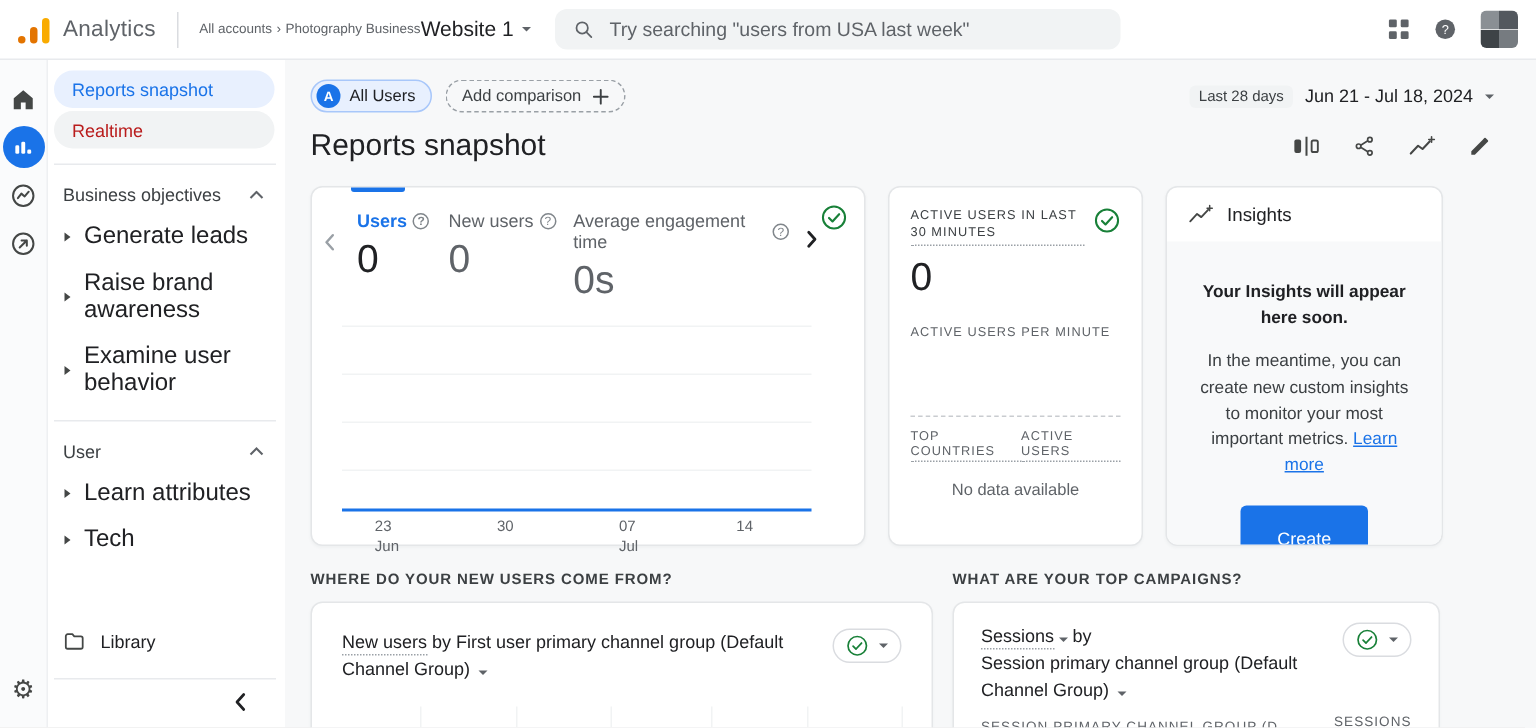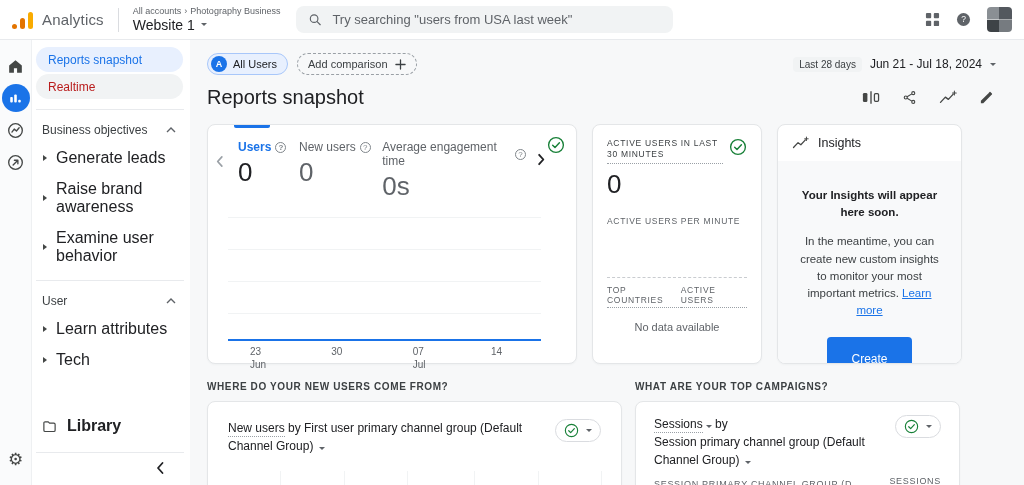--- a/index.html
+++ b/index.html
@@ -8,21 +8,21 @@
   .page { width:1024px; height:485px; background:#fff; overflow:hidden; display:flex; flex-direction:column; position:relative; }
 
   
   .topbar { flex:0 0 40px; display:flex; align-items:center; background:#fff; border-bottom:1px solid #e8eaed; padding:0 12px; }
   .ga-logo { width:21px; height:20px; position:relative; flex:0 0 auto; }
   .ga-logo .dot { position:absolute; left:0; bottom:1px; width:5px; height:5px; border-radius:50%; background:#e37400; }
   .ga-logo .bar-mid { position:absolute; left:8px; bottom:1px; width:5px; height:11px; border-radius:2.5px; background:#e37400; }
   .ga-logo .bar-tall { position:absolute; right:0; bottom:1px; width:5px; height:17px; border-radius:2.5px; background:#f9ab00; }
   .brand { font-size:15px; color:#5f6368; margin-left:9px; letter-spacing:.2px; }
   .topbar-divider { width:1px; height:24px; background:#dadce0; margin:0 14px; }
-  .crumb-block { display:flex; flex-direction:column; justify-content:center; line-height:1.15; }
+  .crumb-block { display:flex; justify-content:center; line-height:1.15; }
   .crumb-top { font-size:9px; color:#5f6368; display:flex; gap:3px; align-items:center; }
   .property-row { display:flex; align-items:center; gap:6px; }
   .property-name { font-size:14px; color:#202124; }
   .caret { width:0; height:0; border-left:4px solid transparent; border-right:4px solid transparent; border-top:4px solid #5f6368; display:inline-block; }
   .caret.sm { border-left-width:3px; border-right-width:3px; border-top-width:3.5px; }
   .searchbar { margin-left:16px; width:377px; height:27px; background:#f1f3f4; border-radius:8px; display:flex; align-items:center; padding:0 12px; gap:10px; }
   .searchbar input { border:none; outline:none; background:transparent; font-size:13px; color:#3c4043; width:100%; font-family:"Liberation Sans", sans-serif; }
   .searchbar input::placeholder { color:#5f6368; }
   .topbar-right { margin-left:auto; display:flex; align-items:center; gap:15px; }
   .avatar { width:25px; height:25px; border-radius:4px;
@@ -41,21 +41,21 @@
 
   
   .sidebar { flex:0 0 158px; background:#fff; display:flex; flex-direction:column; padding-top:6px; }
   .nav-pill { margin:1px 7px 1px 4px; height:25px; border-radius:13px; display:flex; align-items:center; padding:0 12px; font-size:12px; color:#b91c1c; cursor:pointer; }
   .nav-pill.active { background:#e8f0fe; color:#1a73e8; font-weight:500; }
   .nav-pill.hovered { background:#f1f3f4; }
   .side-divider { border-top:1px solid #e8eaed; margin:9px 6px 8px 4px; }
   .section-head { display:flex; align-items:center; justify-content:space-between; padding:5px 14px 5px 10px; font-size:12px; color:#3c4043; cursor:pointer; }
   .nav-leaf { display:flex; align-items:center; gap:9px; padding:6.5px 8px 6.5px 11px; font-size:16px; color:#202124; cursor:pointer; }
   .tri-right { width:0; height:0; border-left:4.5px solid #444746; border-top:3.5px solid transparent; border-bottom:3.5px solid transparent; flex:0 0 auto; }
-  .library-row { display:flex; align-items:center; gap:10px; padding:8px 10px; font-size:16px; color:#202124; cursor:pointer;font-weight:bold; }
+  .library-row { display:flex; align-items:center; gap:10px; padding:8px 10px; font-size:12px; color:#202124; cursor:pointer; }
   .collapse-row { display:flex; justify-content:flex-end; padding:8px 24px 10px 0; }
 
   
   .main { flex:1; background:#f7f8f9; min-width:0; display:flex; flex-direction:column; }
   .filters-row { display:flex; align-items:center; padding:13px 28px 0 17px; }
   .chip { height:22px; border-radius:12px; display:inline-flex; align-items:center; font-size:11px; cursor:pointer; }
   .chip.all-users { background:#e8f0fe; border:1px solid #a8c7fa; padding:0 10px 0 3px; gap:6px; color:#202124; font-weight:500; }
   .chip-badge { width:16px; height:16px; border-radius:50%; background:#1a73e8; color:#fff; font-size:9px; font-weight:700; display:flex; align-items:center; justify-content:center; }
   .chip.add-comparison { border:1px dashed #9aa0a6; background:transparent; padding:0 10px; gap:7px; color:#3c4043; font-weight:500; }
   .date-area { margin-left:auto; display:flex; align-items:center; gap:8px; cursor:pointer; }

